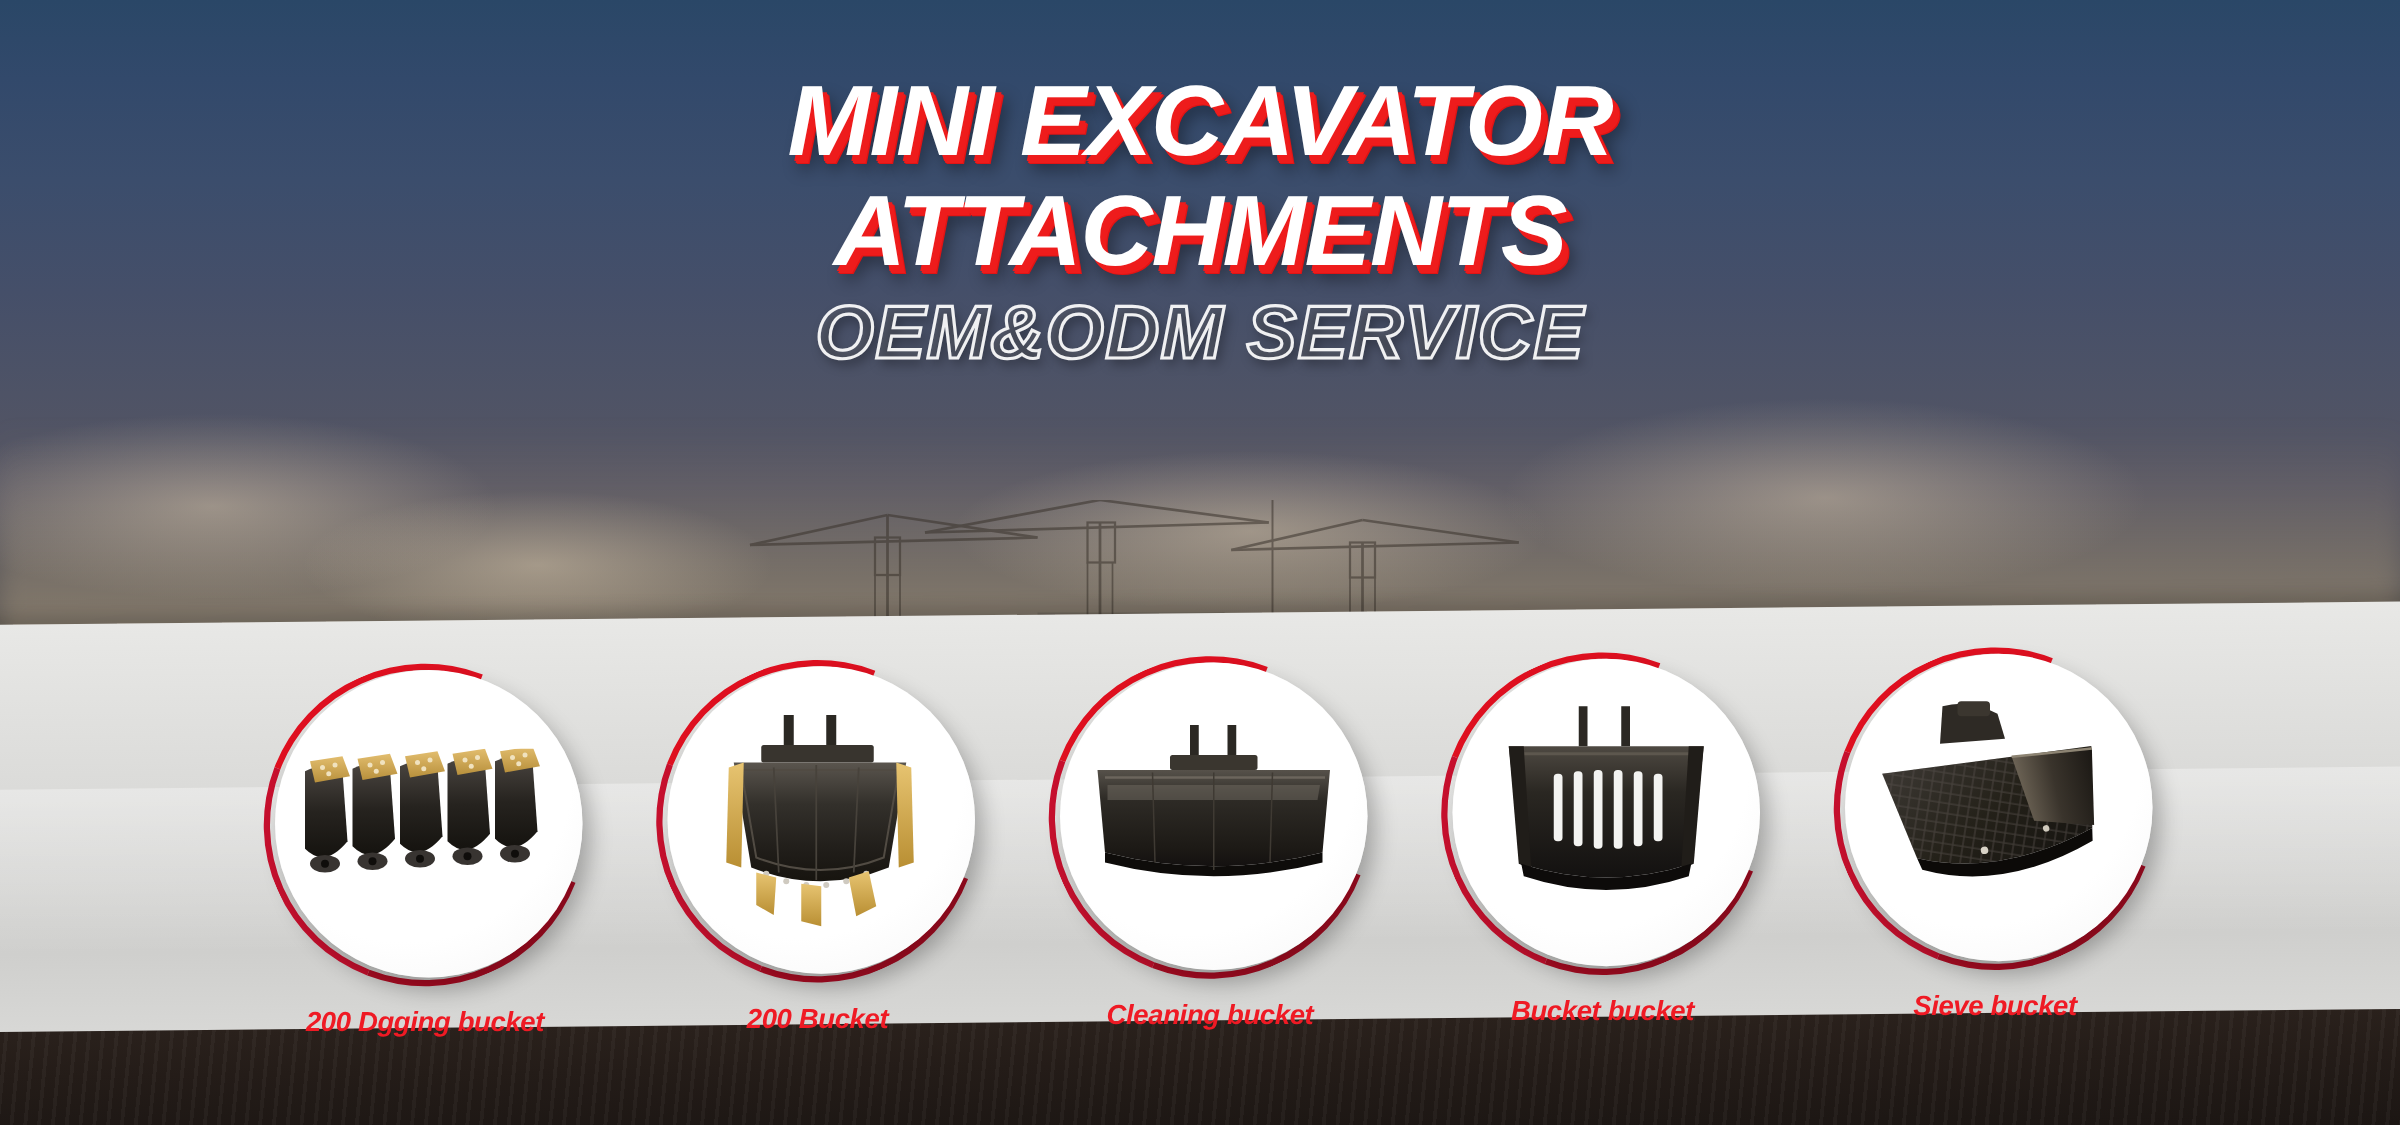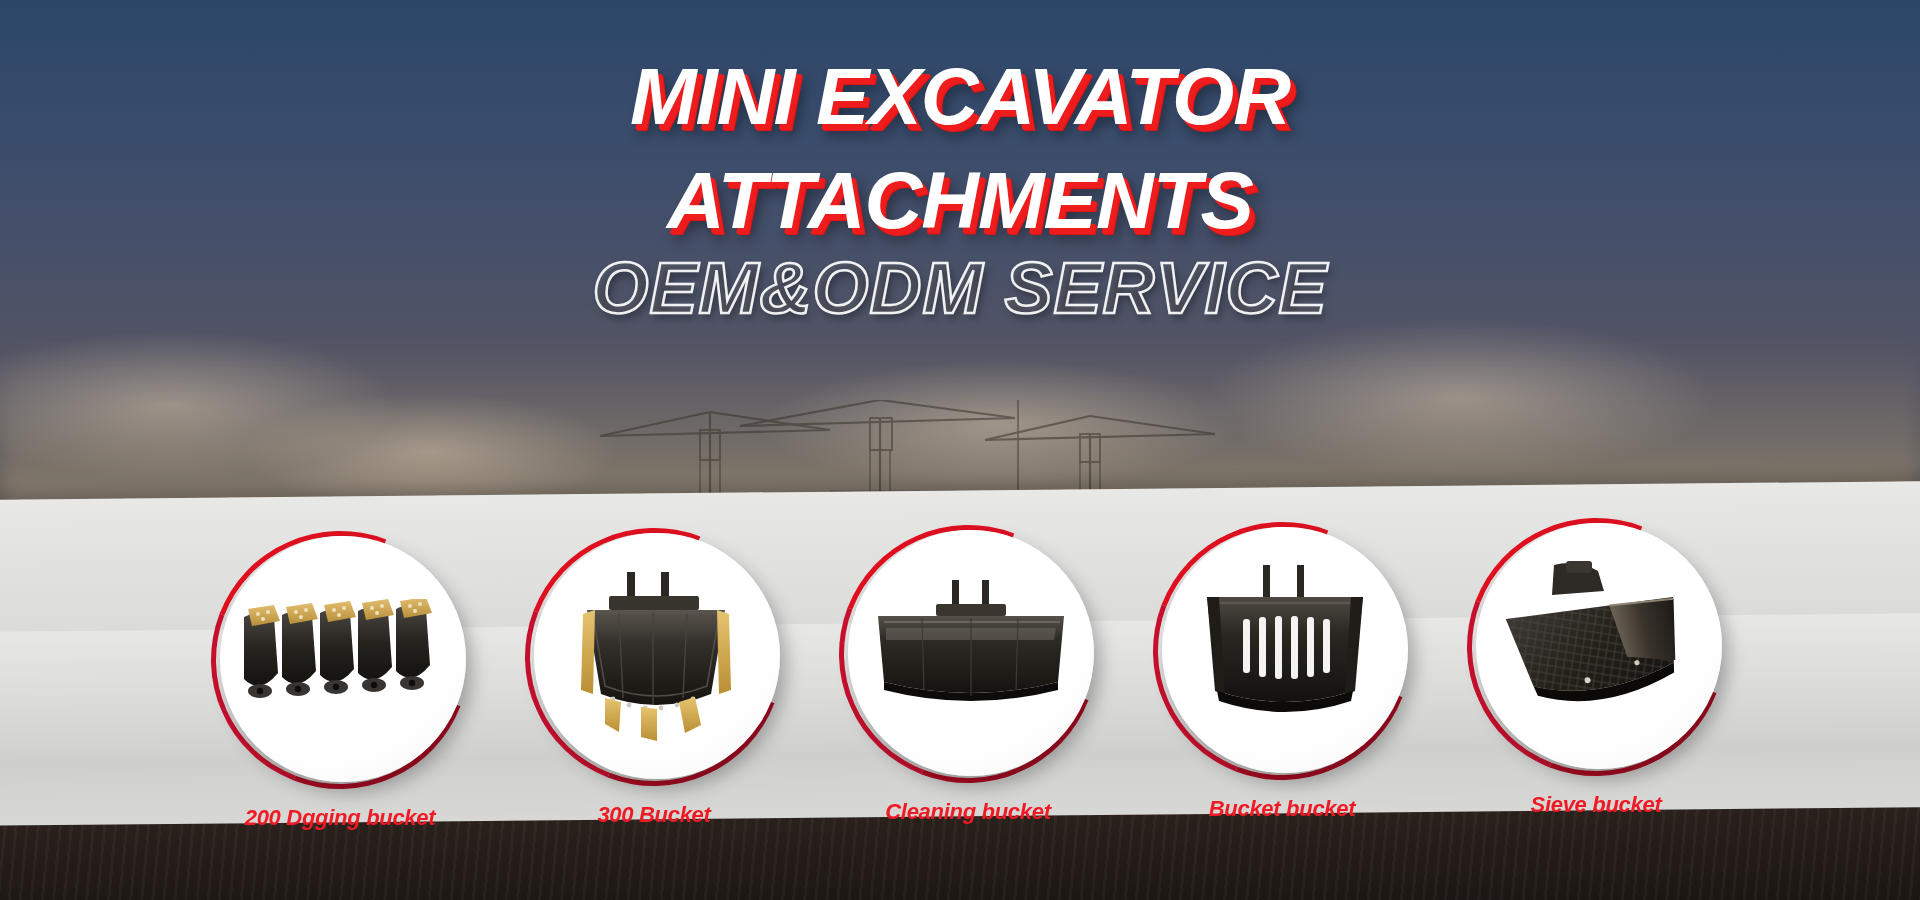--- a/index.html
+++ b/index.html
@@ -124,25 +124,25 @@
   .line1, .line2{
     color:#ffffff;
     font-size:78px;
     text-shadow:
        4px 5px 0 #ee1c1c,
        5px 6px 0 #ee1c1c,
        6px 7px 0 #e01414,
        8px 11px 14px rgba(0,0,0,.45);
   }
   .line1{ font-size:80px; }
-  .line2{ font-size:80px; margin-top:26px; }
+  .line2{ font-size:80px; margin-top:10px; }
 
   .line3{
     margin-top:12px;
-    font-size:72px;
+    font-size:60px;
     color:rgba(120,120,118,0.22);
     -webkit-text-stroke:2.5px rgba(255,255,255,.92);
     text-shadow:3px 5px 9px rgba(0,0,0,.35);
     letter-spacing:1px;
   }
 
   
   .products{
     position:absolute;
     left:0; right:0;
@@ -395,21 +395,21 @@
             </g>
 
             <g fill="url(#gd2)">
               <path d="M48 132 l16 4 l-2 30 l-14 -8 z"></path>
               <path d="M84 141 l16 2 l0 32 l-16 -4 z"></path>
               <path d="M122 136 l16 -5 l6 28 l-16 8 z"></path>
             </g>
           </svg>
         </div>
       </div>
-      <div class="plabel">300 Bucket</div>
+      <div class="plabel">200 Bucket</div>
     </div>
 
     <div class="product">
       <div class="thumb-wrap">
         <div class="ring"></div>
         <div class="disc">
           <svg width="210" height="150" viewBox="0 0 210 150">
             <defs>
               <linearGradient id="bk3" x1="0" y1="0" x2="0" y2="1">
                 <stop offset="0" stop-color="#56514a"></stop>

